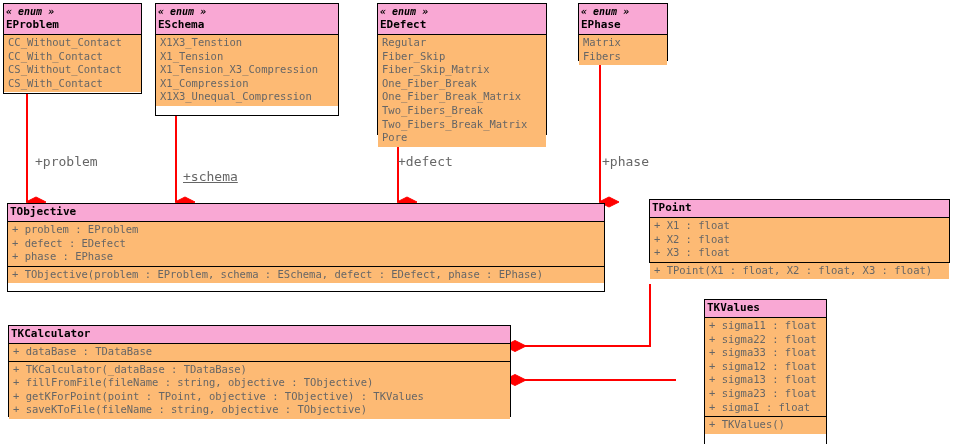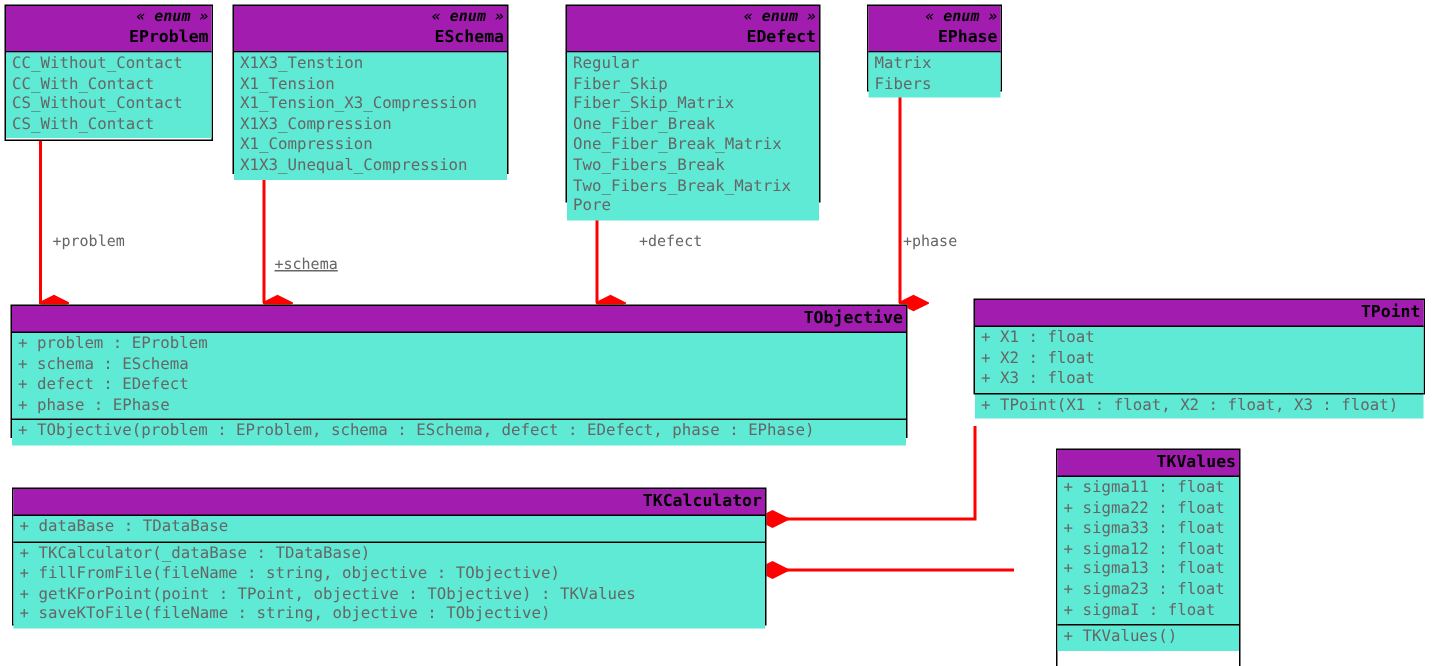--- a/index.html
+++ b/index.html
@@ -23,63 +23,63 @@
   .uml-box {
     position: absolute;
     box-sizing: border-box;
     border: 1px solid #000000;
     background: #ffffff;
     z-index: 5;
   }
   .uml-header {
     box-sizing: border-box;
     border-bottom: 1px solid #000000;
-    text-align: right;
+    text-align: left;
     font-family: "DejaVu Sans Mono", "Liberation Mono", monospace;
     font-weight: bold;
     color: #000000;
     font-size: 11px;
     line-height: 14px;
     padding: 1px 2px 2px 2px;
-    background: #a21caf;
+    background: #f9a8d4;
   }
   .stereotype {
     display: block;
     font-style: italic;
     font-weight: bold;
     font-size: 10px;
     line-height: 13px;
   }
   .classname {
     display: block;
     font-weight: bold;
     font-size: 11px;
     line-height: 14px;
   }
   .uml-compartment {
     box-sizing: border-box;
     padding: 1px 0 2px 0;
-    background: #5eead4;
+    background: #fdba74;
   }
   .uml-compartment.sep {
     border-top: 1px solid #000000;
   }
   .uml-row {
     font-family: "DejaVu Sans Mono", "Liberation Mono", monospace;
     font-size: 10.5px;
     line-height: 13.6px;
     color: #666666;
     white-space: pre;
     padding-left: 4px;
     letter-spacing: 0px;
   }
   .conn-label {
     position: absolute;
     font-family: "DejaVu Sans Mono", "Liberation Mono", monospace;
-    font-size: 10px;
+    font-size: 13px;
     line-height: 13px;
     color: #666666;
     white-space: pre;
     z-index: 6;
   }
   svg.links {
     position: absolute;
     left: 0; top: 0;
     width: 956px;
     height: 444px;
@@ -142,21 +142,20 @@
 
   <div class="uml-box" style="left:155px; top:3px; width:184px; height:113px;">
     <div class="uml-header">
       <span class="stereotype">« enum »</span>
       <span class="classname">ESchema</span>
     </div>
     <div class="uml-compartment">
       <div class="uml-row">X1X3_Tenstion</div>
       <div class="uml-row">X1_Tension</div>
       <div class="uml-row">X1_Tension_X3_Compression</div>
-      <div class="uml-row">X1X3_Compression</div>
       <div class="uml-row">X1_Compression</div>
       <div class="uml-row">X1X3_Unequal_Compression</div>
     </div>
   </div>
 
   <div class="uml-box" style="left:377px; top:3px; width:170px; height:132px;">
     <div class="uml-header">
       <span class="stereotype">« enum »</span>
       <span class="classname">EDefect</span>
     </div>
@@ -182,21 +181,20 @@
       <div class="uml-row">Fibers</div>
     </div>
   </div>
 
   <div class="uml-box" style="left:7px; top:203px; width:598px; height:89px;">
     <div class="uml-header">
       <span class="classname">TObjective</span>
     </div>
     <div class="uml-compartment">
       <div class="uml-row">+ problem : EProblem</div>
-      <div class="uml-row">+ schema : ESchema</div>
       <div class="uml-row">+ defect : EDefect</div>
       <div class="uml-row">+ phase : EPhase</div>
     </div>
     <div class="uml-compartment sep">
       <div class="uml-row">+ TObjective(problem : EProblem, schema : ESchema, defect : EDefect, phase : EPhase)</div>
     </div>
   </div>
 
   <div class="uml-box" style="left:8px; top:325px; width:503px; height:92px;">
     <div class="uml-header">
@@ -240,16 +238,16 @@
       <div class="uml-row">+ sigma23 : float</div>
       <div class="uml-row">+ sigmaI : float</div>
     </div>
     <div class="uml-compartment sep">
       <div class="uml-row">+ TKValues()</div>
     </div>
   </div>
 
   <div class="conn-label" style="left:35px; top:155px;">+problem</div>
   <div class="conn-label" style="left:183px; top:170px;text-decoration:underline;">+schema</div>
-  <div class="conn-label" style="left:426px; top:155px;text-align:center;">+defect</div>
+  <div class="conn-label" style="left:398px; top:155px;text-align:center;">+defect</div>
   <div class="conn-label" style="left:554px; top:155px;margin-left:48px;">+phase</div>
 
 </div>
 
 </body></html>

